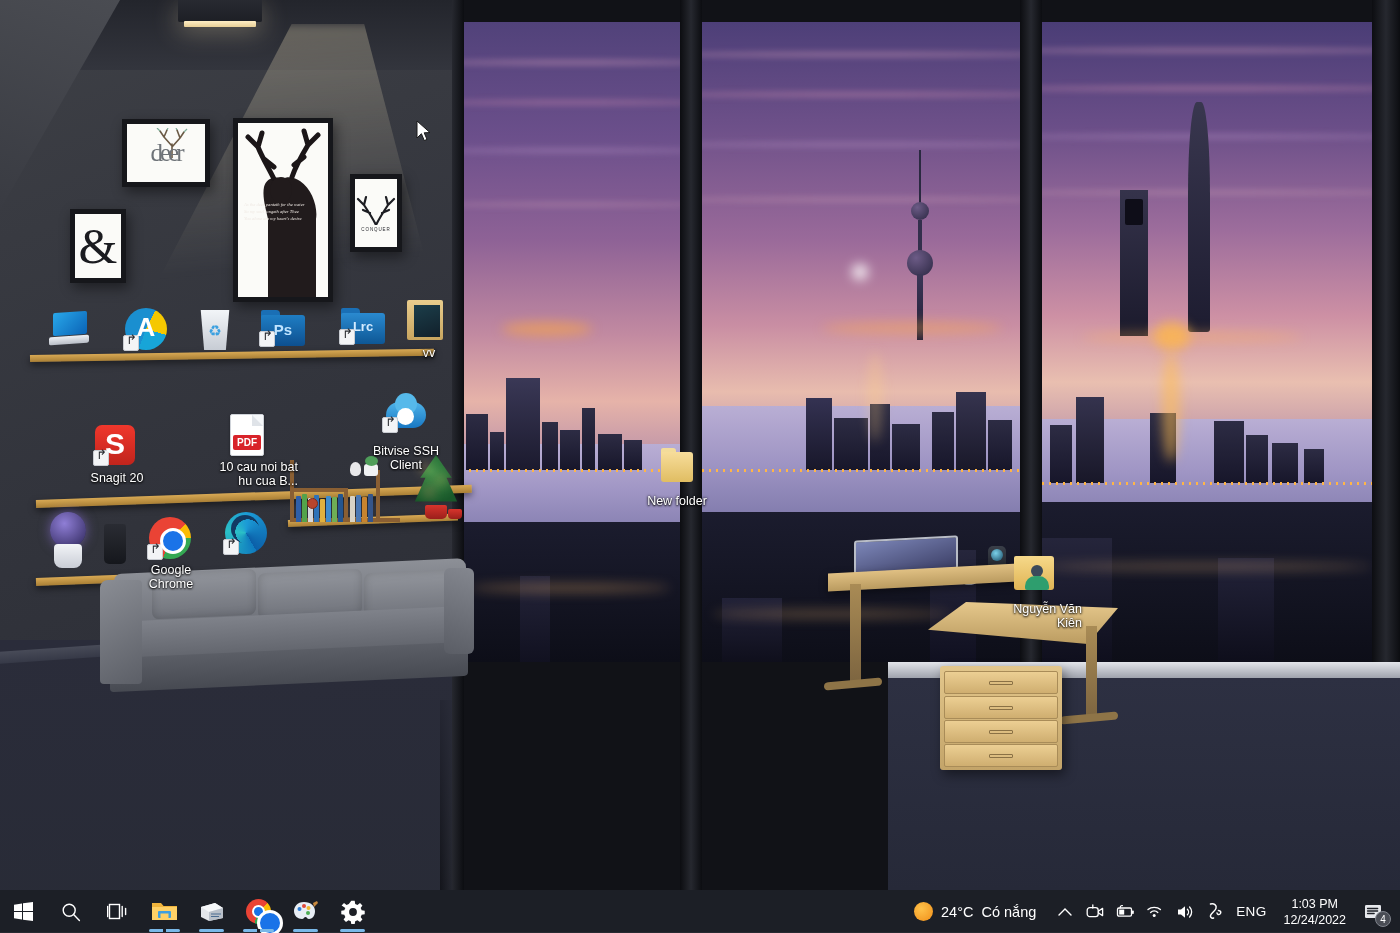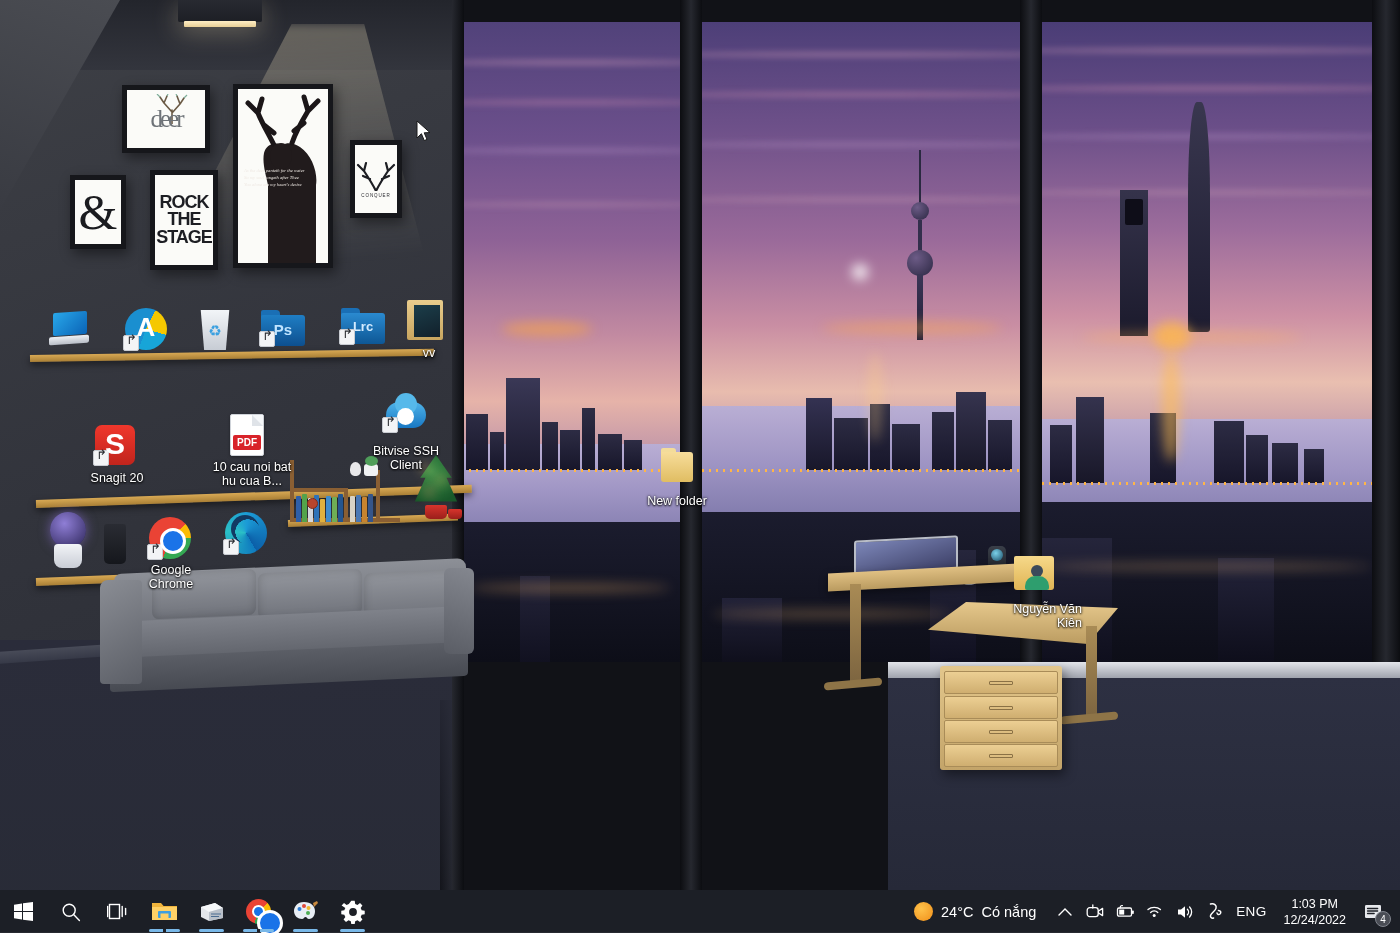--- a/index.html
+++ b/index.html
@@ -39,21 +39,21 @@
     box-shadow:0 10px 26px rgba(255,235,190,.30);
   }
   .lamp:after{
     content:""; position:absolute; left:6px; bottom:-5px; width:72px; height:6px;
     background:linear-gradient(180deg,#ffeec4,#e8cf96); border-radius:1px;
     filter:blur(.6px);
   }
 
   
   .frame{ position:absolute; background:#fbfbf8; border:5px solid #16171b;
-          box-shadow:3px 5px 12px rgba(0,0,0,.45); overflow:hidden; }
+          box-shadow:3px 5px 12px rgba(0,0,0,.45); overflow:hidden;margin-top:34px; }
   .frame .ink{ position:absolute; inset:0; display:flex; align-items:center; justify-content:center;
                color:#17181c; }
 
   #f-deer-tree{ left:122px; top:85px; width:88px; height:68px; }
   #f-amp      { left:70px;  top:175px; width:56px; height:74px; }
   #f-rock     { left:150px; top:170px; width:68px; height:100px; }
   #f-stag     { left:233px; top:84px;  width:100px; height:184px; }
   #f-antler   { left:350px; top:140px; width:52px; height:78px; }
 
   .deer-word{ font-family:"Liberation Serif", serif; font-size:25px; letter-spacing:-3px;
@@ -411,29 +411,20 @@
           <span class="deer-word">deer</span>
         </div>
     </div>
 
     <div class="frame" id="f-amp">
       <div class="ink">
           <span class="amp-glyph">&amp;</span>
         </div>
     </div>
 
-    <div class="frame" id="f-rock">
-      <div class="ink">
-        <div class="rock-txt">
-          <span>ROCK</span><br>
-          <span>THE</span><br>
-          <span>STAGE</span>
-        </div>
-      </div>
-    </div>
 
     <div class="frame" id="f-stag">
       <svg viewBox="0 0 90 174" width="90" height="174">
         <path d="M44 56 C36 52 28 56 26 64 C24 74 28 86 30 96 L30 174 L78 174 L78 96
                  C80 84 74 66 62 58 C56 54 50 53 44 56 Z" fill="#211b1c"></path>
         <path d="M36 56 C30 44 24 34 20 24 M20 24 L10 14 M20 24 L24 10 M36 44 L26 36
                  M54 54 C58 42 64 32 70 22 M70 22 L80 12 M70 22 L66 8 M56 42 L66 34" stroke="#1b1618" stroke-width="5" fill="none" stroke-linecap="round"></path>
         <ellipse cx="43" cy="67" rx="11" ry="13" fill="#211b1c"></ellipse>
       </svg>
       <div class="stag-script">As the deer panteth for the water So my soul longeth after Thee You alone are my heart's desire</div>
@@ -590,21 +581,21 @@
 
     <div class="dicon" style="left:74px; top:425px;">
       <div class="glyph">
           <div class="ico-snagit">
         <div class="shortcut"></div>
           </div>
         </div>
       <div class="lbl">Snagit 20</div>
     </div>
 
-    <div class="dicon" style="left:206px; top:414px; width:92px;">
+    <div class="dicon" style="left:206px; top:414px; width:92px;text-align:right;">
       <div class="glyph">
           <div class="ico-pdf"></div>
         </div>
       <div class="lbl">10 cau noi bat hu cua B...</div>
     </div>
 
     <div class="dicon" style="left:128px; top:517px;">
       <div class="glyph">
           <div class="ico-chrome">
         <div class="shortcut"></div>

